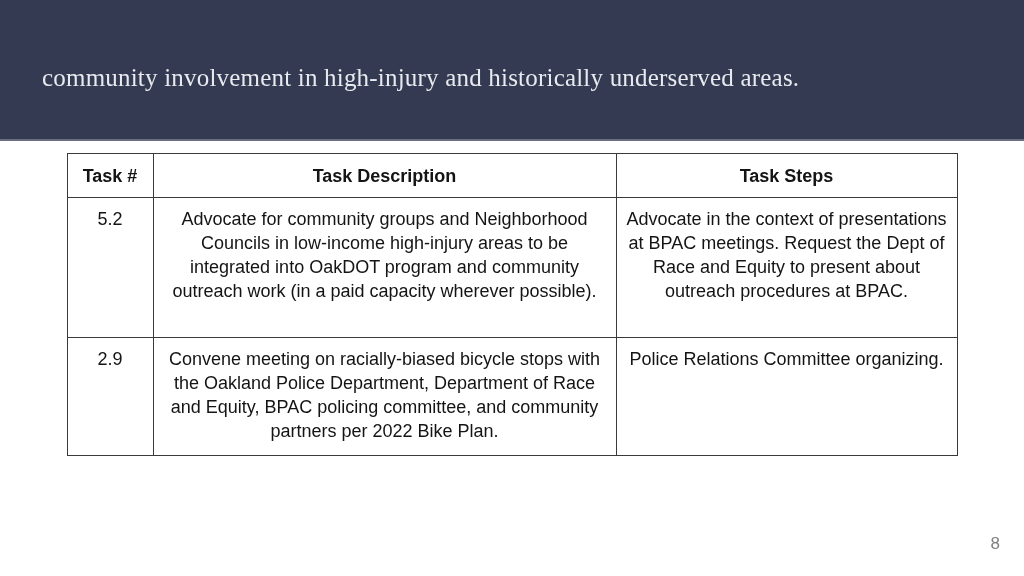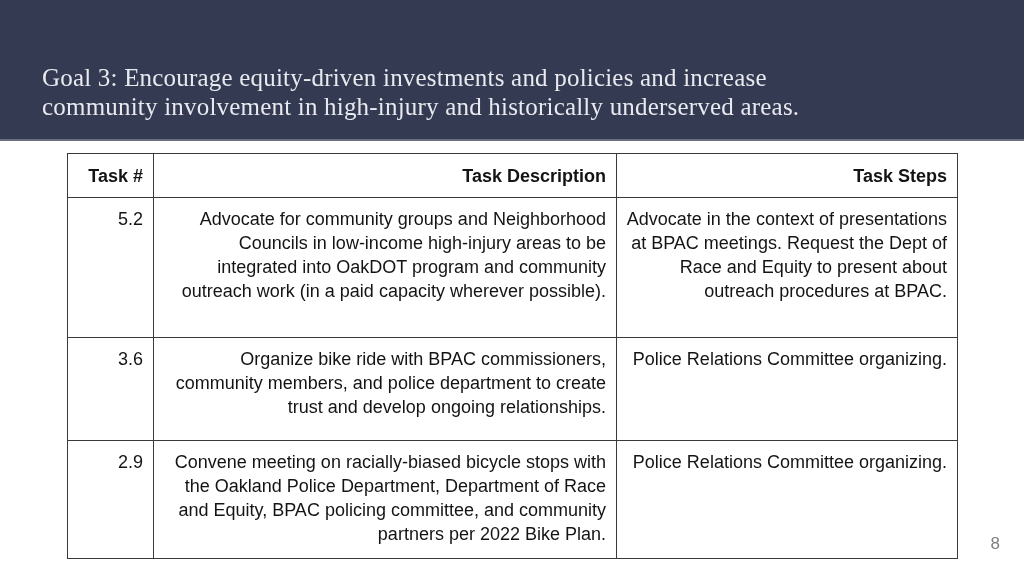--- a/index.html
+++ b/index.html
@@ -42,21 +42,21 @@
     position: absolute;
     left: 67px;
     top: 153px;
     width: 890px;
     border-collapse: collapse;
     table-layout: fixed;
   }
   .task-table th,
   .task-table td {
     border: 1px solid #3a3a3a;
-    text-align: right;
+    text-align: center;
     vertical-align: top;
     color: #141414;
     font-size: 18px;
     line-height: 24px;
     padding: 9px 10px 8px 9px;
     box-sizing: border-box;
     overflow: hidden;
   }
   .task-table th {
     font-weight: bold;
@@ -78,21 +78,20 @@
     font-size: 17px;
     color: #7f7f7f;
   }
 </style>
 </head>
 <body>
 
 <div class="title-band"></div>
 
 <div class="slide-title">
-  <span class="line">Goal 3: Encourage equity-driven investments and policies and increase</span>
   <span class="line">community involvement in high-injury and historically underserved areas.</span>
 </div>
 
 <table class="task-table">
   <colgroup>
     <col class="col-task">
     <col class="col-desc">
     <col class="col-next">
   </colgroup>
   <thead>
@@ -101,25 +100,20 @@
       <th>Task Description</th>
       <th>Task Steps</th>
     </tr>
   </thead>
   <tbody>
     <tr class="row-1">
       <td>5.2</td>
       <td>Advocate for community groups and Neighborhood Councils in low-income high-injury areas to be integrated into OakDOT program and community outreach work (in a paid capacity wherever possible).</td>
       <td>Advocate in the context of presentations at BPAC meetings. Request the Dept of Race and Equity to present about outreach procedures at BPAC.</td>
     </tr>
-    <tr class="row-2">
-      <td>3.6</td>
-      <td>Organize bike ride with BPAC commissioners, community members, and police department to create trust and develop ongoing relationships.</td>
-      <td>Police Relations Committee organizing.</td>
-    </tr>
     <tr class="row-3">
       <td>2.9</td>
       <td>Convene meeting on racially-biased bicycle stops with the Oakland Police Department, Department of Race and Equity, BPAC policing committee, and community partners per 2022 Bike Plan.</td>
       <td>Police Relations Committee organizing.</td>
     </tr>
   </tbody>
 </table>
 
 <div class="page-number">8</div>
 

